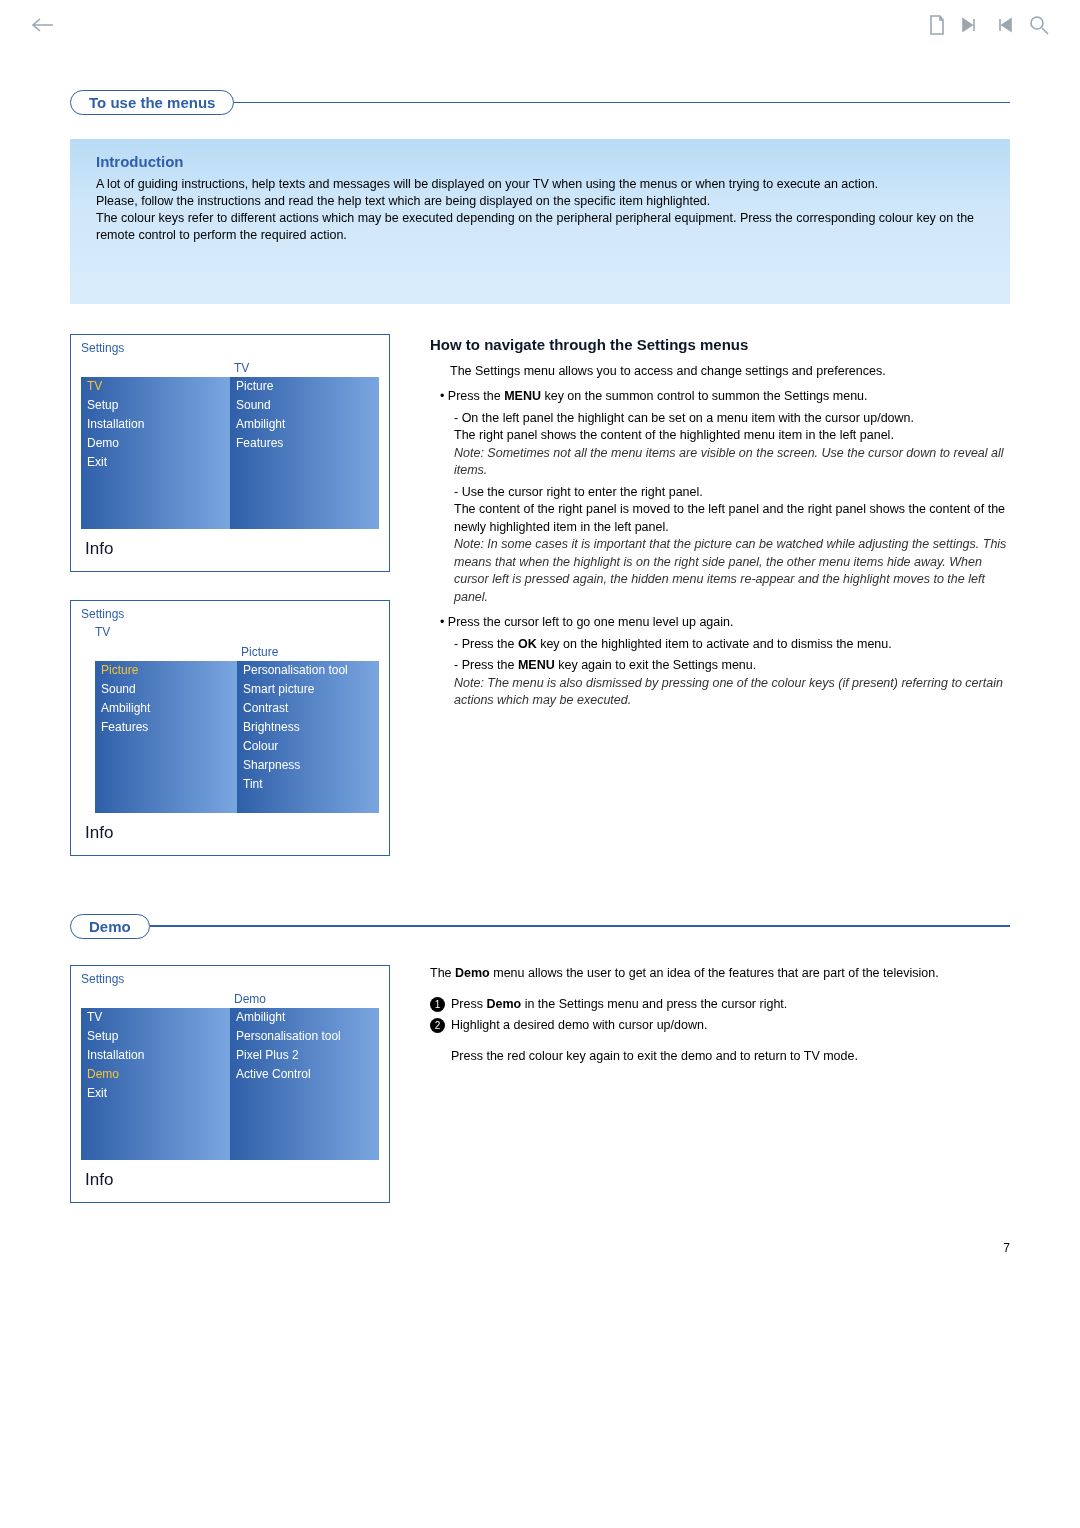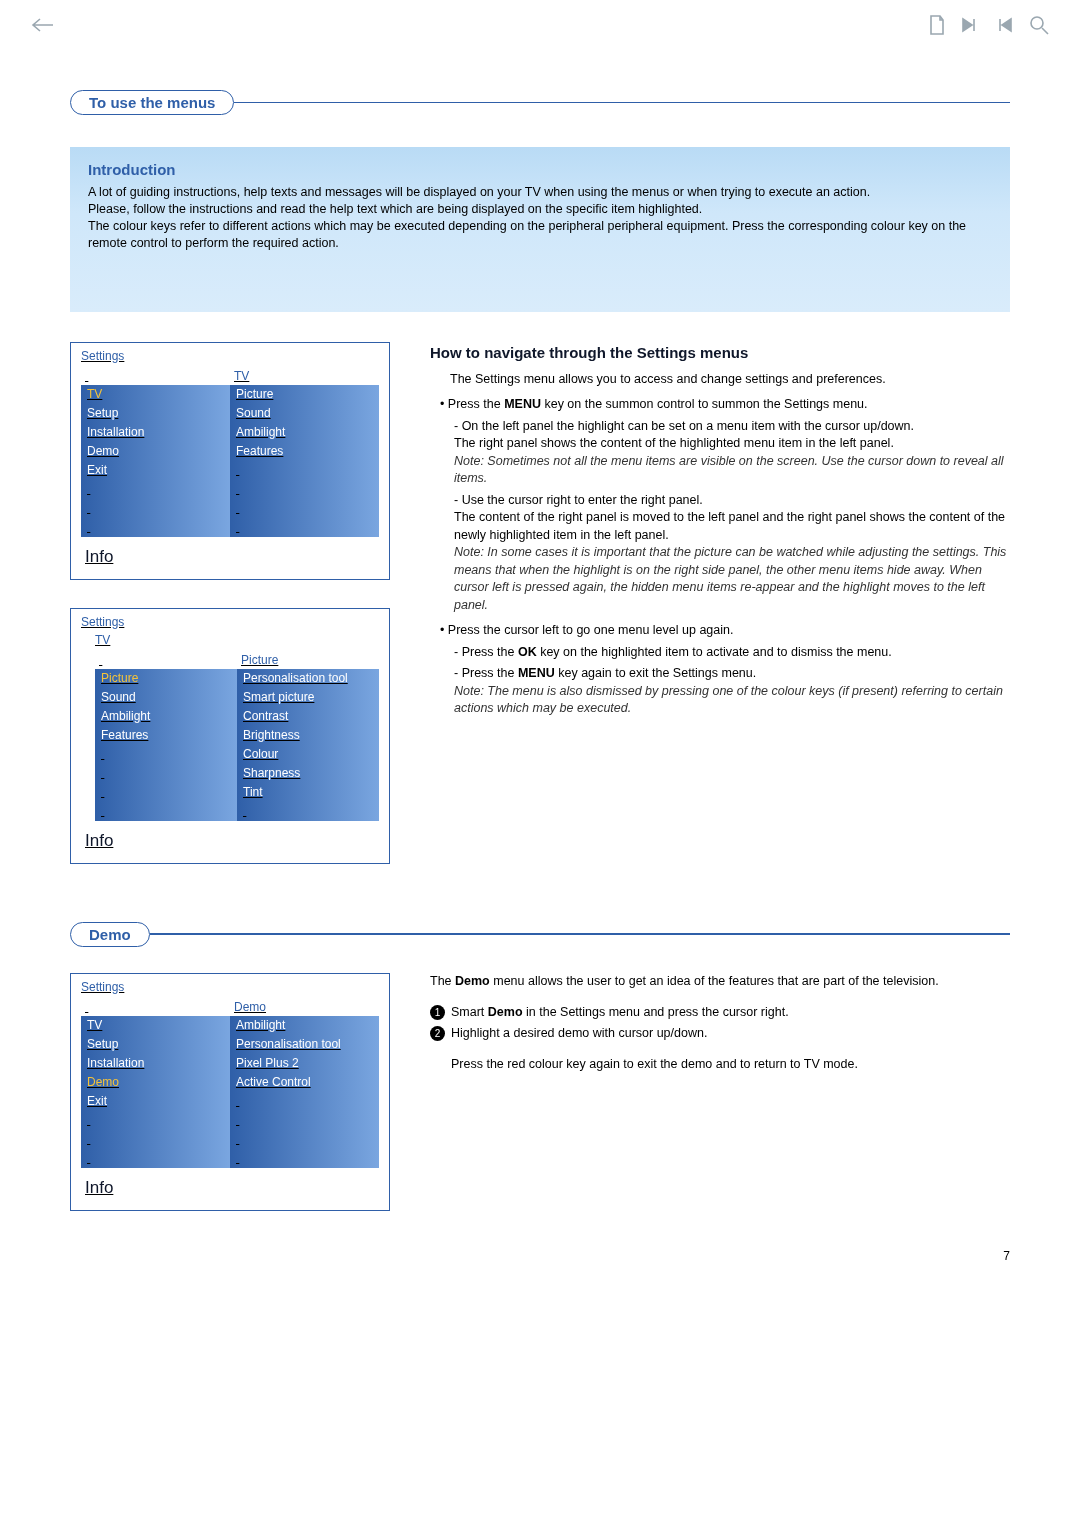--- a/index.html
+++ b/index.html
@@ -24,23 +24,23 @@
   .pillrow { display:flex; align-items:center; margin-top:70px; }
   .pill {
     border: 1.5px solid #2f5fa8; border-radius: 16px;
     padding: 3px 18px; color: #2f5fa8; font-weight: bold; font-size: 15px;
     display:inline-block;
   }
   .pillline { height:1.5px; background:#2f5fa8; flex:1; }
 
   
   .introbox {
-    margin-top: 32px;
+    margin-top: 24px;
     background: linear-gradient(#b9dbf5,#cfe7fa 40%,#d9ecfb);
-    padding: 14px 18px 60px 18px;
+    padding: 14px 18px 60px 26px;
   }
   .introbox h3 { color:#2f5fa8; font-size:15px; margin-bottom:6px; }
   .introbox p { font-size:12.5px; line-height:1.35; }
 
   
   .twocol { display:flex; margin-top:30px; gap:40px; }
   .leftcol { width: 320px; flex-shrink:0; }
   .rightcol { flex:1; }
   .rightcol h3 { color:#0f172a; font-size:15px; font-weight:bold; margin-bottom:8px; }
   .body { font-size:12.5px; line-height:1.4; }
@@ -49,21 +49,21 @@
   .body ul > li { margin-top:8px; }
   .body .sub { padding-left:14px; }
   .body .sub > div { margin-top:4px; }
   .body .sub > div::before { content:"- "; }
   .note { font-style:italic; color:#333; }
   .bold { font-weight:bold; }
 
   
   .menu-panel {
     border:1px solid #2f5fa8; padding:6px 10px 10px 10px;
-    margin-bottom:28px; font-size:12px;text-decoration:underline;
+    margin-bottom:28px; font-size:12px;
   }
   .menu-panel .panel-title { color:#2f5fa8; font-weight:normal; margin-bottom:4px; font-size:12px;}
   .menu-panel .breadcrumb { color:#2f5fa8; font-size:12px; padding-left:14px; margin-bottom:4px;}
   .menu-panel .cols { display:flex; gap:0; }
   .menu-panel .col { flex:1; }
   .menu-panel .col-title { color:#2f5fa8; padding:2px 4px; font-size:12px;}
   .menu-panel .item {
     color:#fff; padding:2px 6px; font-size:12px;
     background: linear-gradient(90deg,#2f5fa8,#7aa6e0);
     margin:0; height:19px; line-height:15px;
@@ -259,20 +259,20 @@
           </div>
         </div>
         <div class="info">Info</div>
       </div>
   </div>
   <div class="rightcol body">
     <p>
       <span>The </span><span class="bold">Demo</span><span> menu allows the user to get an idea of the features that are part of the television.</span>
     </p>
     <div class="steps" style="margin-top:14px;">
-      <div><span class="numcircle">1</span><span>Smart </span><span class="bold">Demo</span><span> in the Settings menu and press the cursor right.</span></div>
+      <div><span class="numcircle">1</span><span>Press </span><span class="bold">Demo</span><span> in the Settings menu and press the cursor right.</span></div>
       <div><span class="numcircle">2</span><span>Highlight a desired demo with cursor up/down.</span></div>
       <div style="padding-left:21px; margin-top:14px;">Press the red colour key again to exit the demo and to return to TV mode.</div>
     </div>
   </div>
 </div>
 
 <div class="pagenum">7</div>
 
 </body></html>

